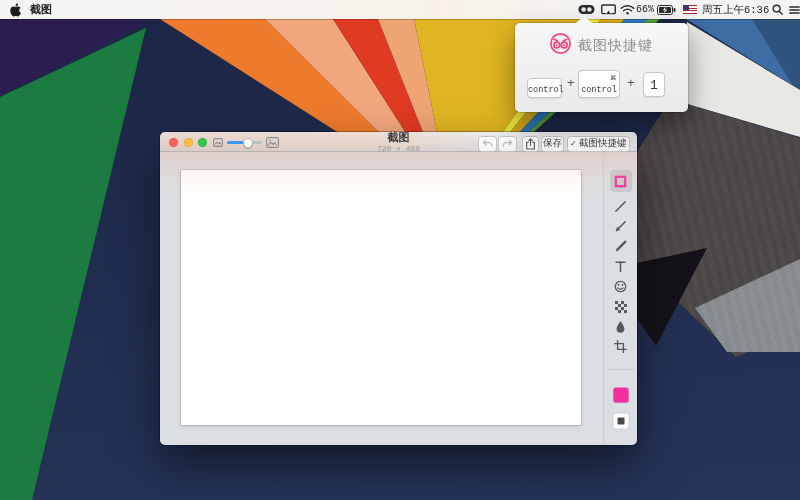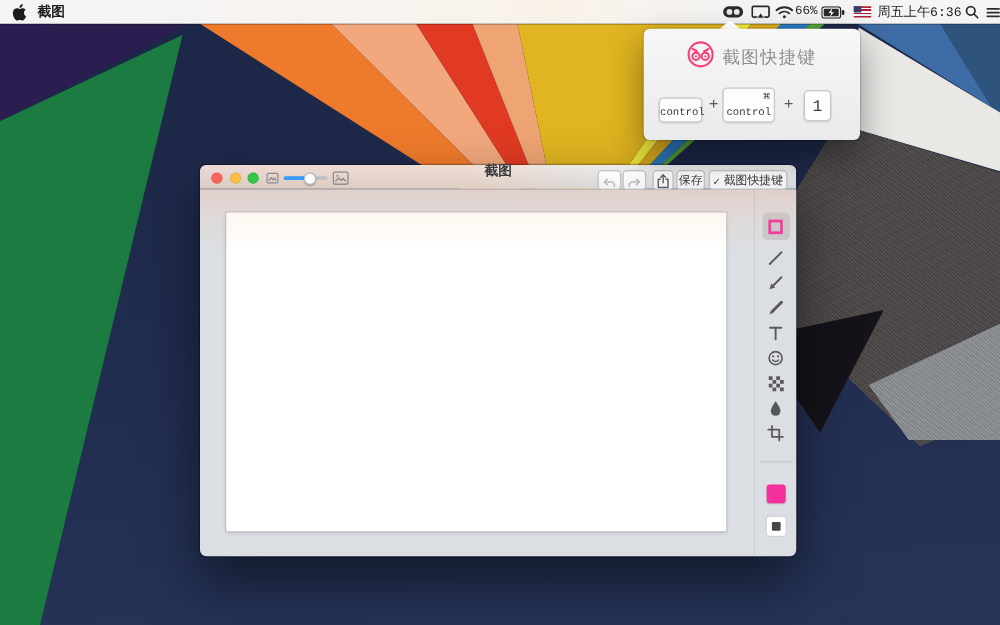--- a/index.html
+++ b/index.html
@@ -79,21 +79,21 @@
   .light-min   { left:23.5px; background:#fdbe41; box-shadow:inset 0 0 0 .5px rgba(0,0,0,.15); }
   .light-zoom  { left:38px; background:#34c648; box-shadow:inset 0 0 0 .5px rgba(0,0,0,.15); }
   .wtitle { position:absolute; left:120px; right:120px; top:1px; text-align:center; pointer-events:none; }
   .wtitle .t { font-size:11px; font-weight:bold; color:#3a3a3c; line-height:11px; }
   .wtitle .s { font-size:8px; color:#97979c; line-height:8px; margin-top:1px; }
   .zslider-track { position:absolute; left:67px; top:9px; width:35px; height:3px; border-radius:2px; background:#bdc0c4; }
   .zslider-fill  { position:absolute; left:0; top:0; width:20px; height:3px; border-radius:2px; background:#3b99fc; }
   .zslider-knob  { position:absolute; left:15.5px; top:-3.5px; width:10px; height:10px; border-radius:50%;
                    background:#fff; border:.5px solid #b9b9bc; box-shadow:0 1px 1px rgba(0,0,0,.25); }
   .tb-btn { position:absolute; top:3.5px; height:16px; border-radius:3.5px; border:.5px solid #c3c3c6;
-            background:linear-gradient(180deg,#fefefe,#f2f2f3); display:flex; align-items:flex-end; justify-content:center;
+            background:linear-gradient(180deg,#fefefe,#f2f2f3); display:flex; align-items:center; justify-content:center;
             font-size:9.5px; color:#3a3a3c; box-shadow:0 .5px .5px rgba(0,0,0,.08); }
   .btn-undo { left:318px; width:19px; } .btn-redo { left:338px; width:19px; }
   .btn-share { left:362px; width:17px; }
   .btn-save { left:381px; width:23px; }
   .btn-copy { left:407px; width:63px; gap:3px; }
   .checkmark { font-size:9px; color:#3a3a3c; }
 
   .content { position:absolute; left:0; top:20px; right:0; bottom:0; background:#dbdee3; border-radius:0 0 5px 5px; overflow:hidden; }
   .content .tint { position:absolute; left:0; right:0; top:0; height:48px; pointer-events:none; z-index:4;
                    background:linear-gradient(180deg, rgba(243,168,140,.26), rgba(243,190,140,.10) 55%, rgba(243,168,140,0)); }
@@ -217,20 +217,21 @@
       <div style="position:absolute; left:106px; top:4.5px;">
         <svg width="13" height="11" fill="none" stroke="#8e8e92" stroke-width="1.2">
             <rect x="0.6" y="0.6" width="11.8" height="9.8" rx="1.6"></rect>
             <circle cx="4" cy="3.6" r="0.9" fill="#8e8e92" stroke="none"></circle>
             <path d="M2.2 8.2 L5 5.4 L7 7.4 L8.6 5.8 L10.6 8"></path>
           </svg>
       </div>
 
       <div class="wtitle">
         <div class="t">截图</div>
+        <div class="s">720 × 480</div>
       </div>
 
       <div class="tb-btn btn-undo">
         <svg width="11" height="9" fill="none" stroke="#b9bcc0" stroke-width="1.3" stroke-linecap="round">
             <path d="M3.8 1.5 L1.5 3.6 L3.8 5.7"></path>
             <path d="M1.8 3.6 H7 a2.6 2.6 0 0 1 2.6 2.6 v1"></path>
           </svg>
       </div>
       <div class="tb-btn btn-redo">
         <svg width="11" height="9" fill="none" stroke="#b9bcc0" stroke-width="1.3" stroke-linecap="round">

